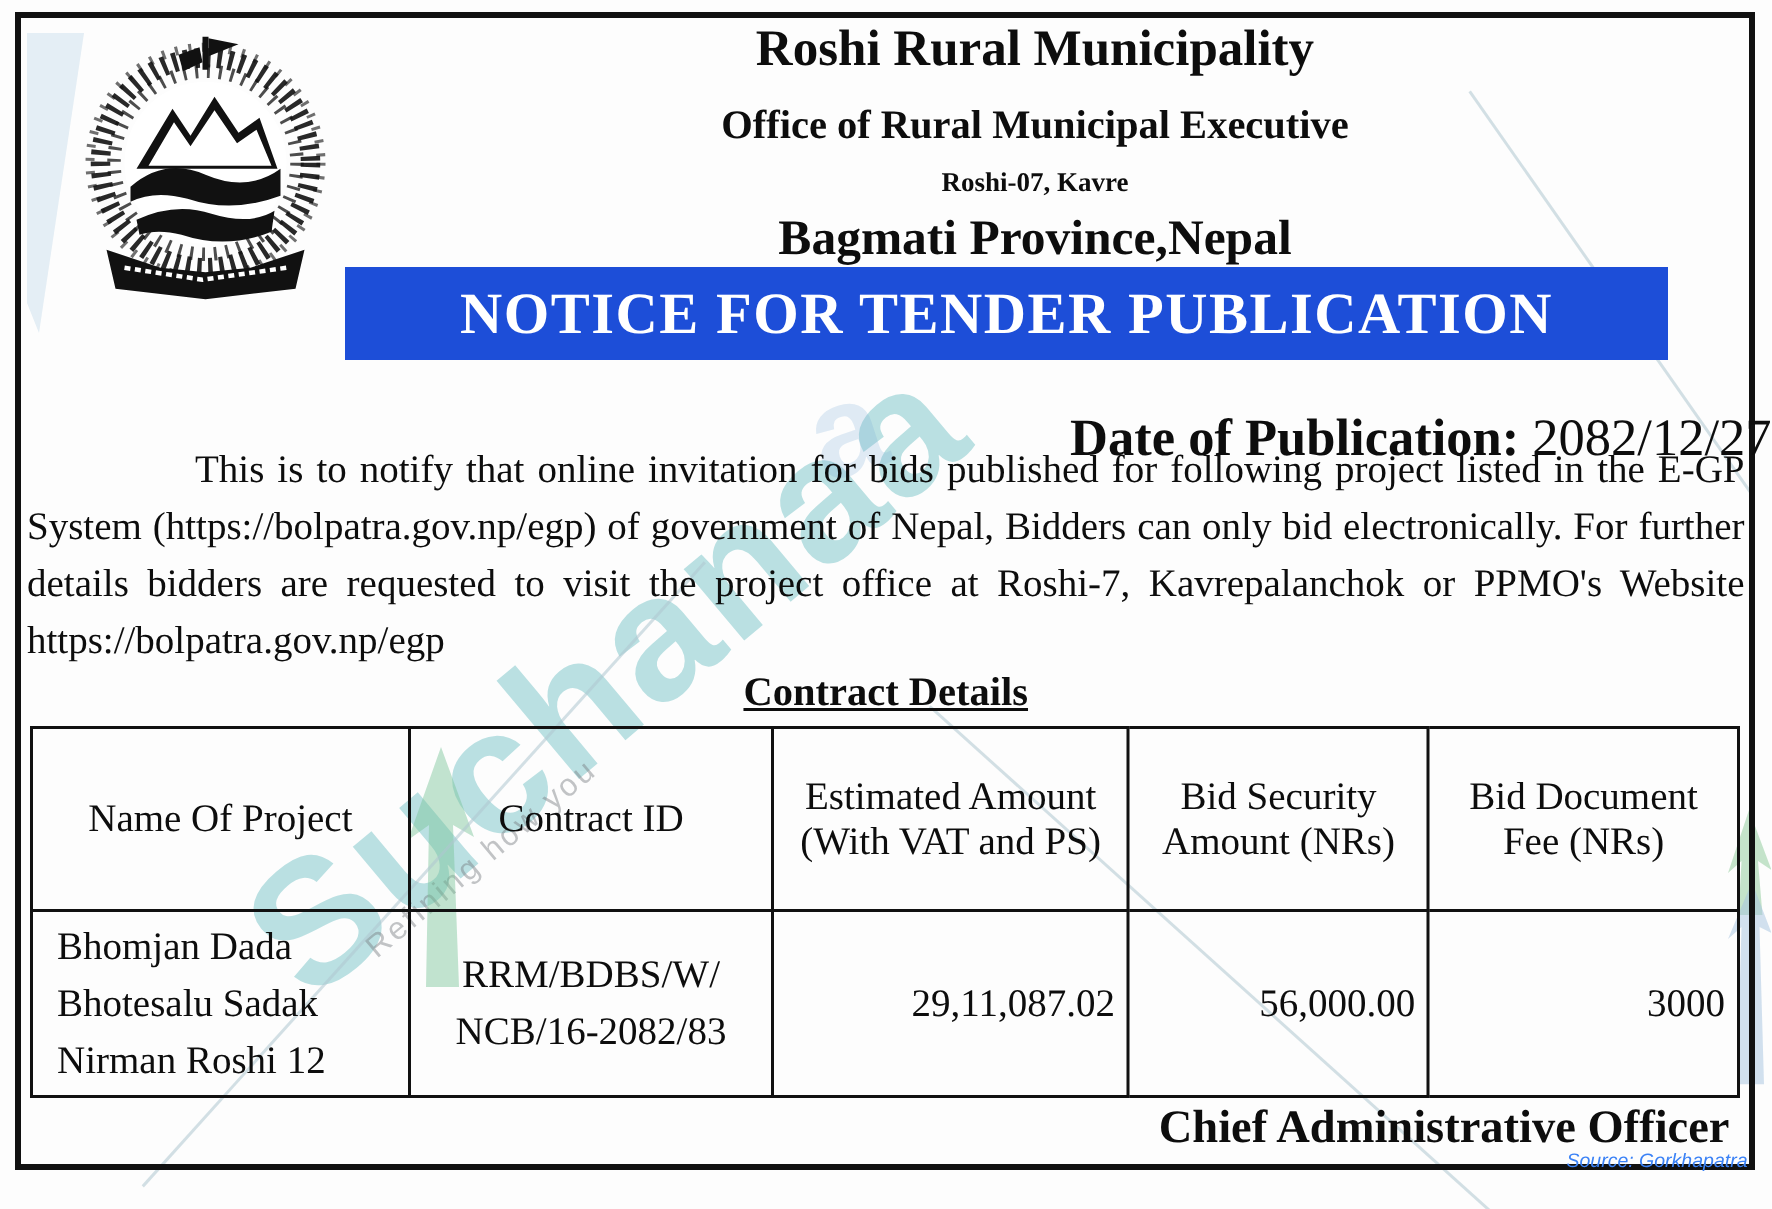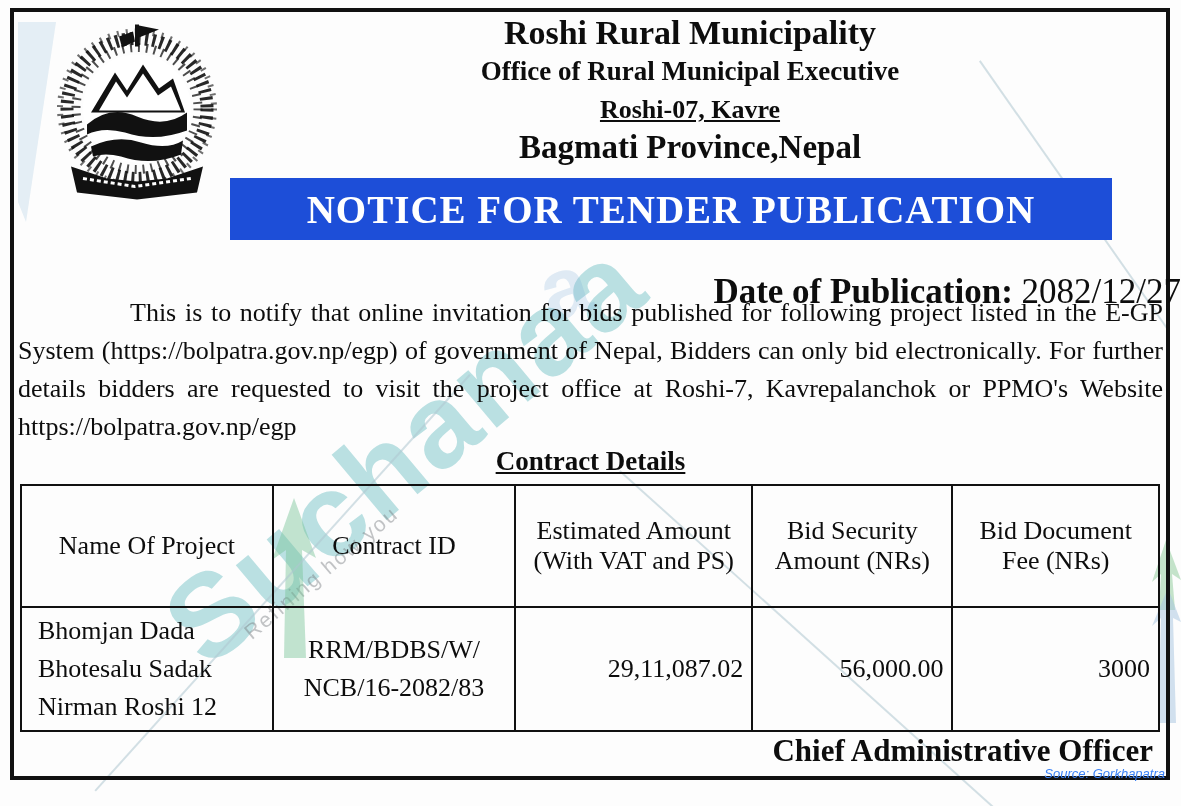--- a/index.html
+++ b/index.html
@@ -30,22 +30,22 @@
     position:absolute;left:540px;top:238px;transform:rotate(-18deg);
     font-family:"Liberation Sans",sans-serif;font-weight:bold;
     font-size:86px;color:rgba(120,170,215,0.22);
   }
   .wm-shape{position:absolute;}
   .wm-line{position:absolute;background:rgba(175,198,208,0.55);height:1.5px;transform-origin:left center;}
   
   .emblem{position:absolute;left:55px;top:20px;width:165px;height:186px;z-index:2;}
   .hdr{position:absolute;left:255px;top:12px;width:870px;text-align:center;z-index:2;font-weight:bold;}
   .hdr-line1{font-size:34px;line-height:42px;}
-  .hdr-line2{font-size:27px;line-height:34px;margin-top:0;}
-  .hdr-line3{font-size:26px;line-height:33px;margin-top:5px;text-decoration:underline;}
+  .hdr-line2{font-size:27px;line-height:34px;margin-top:12px;}
+  .hdr-line3{font-size:18px;line-height:33px;margin-top:5px;}
   .hdr-line4{font-size:33px;line-height:32px;margin-top:5px;}
   .banner{
     position:absolute;left:230px;top:178px;width:882px;height:62px;z-index:2;
     background:#1d4ed8;color:#fff;display:flex;align-items:center;justify-content:center;
     font-weight:bold;font-size:39px;letter-spacing:1px;
   }
   
   .dateline{position:absolute;left:0;top:272px;width:100%;text-align:right;font-size:35px;z-index:2;}
   .dateline .lbl{font-weight:bold;}
   .para{

